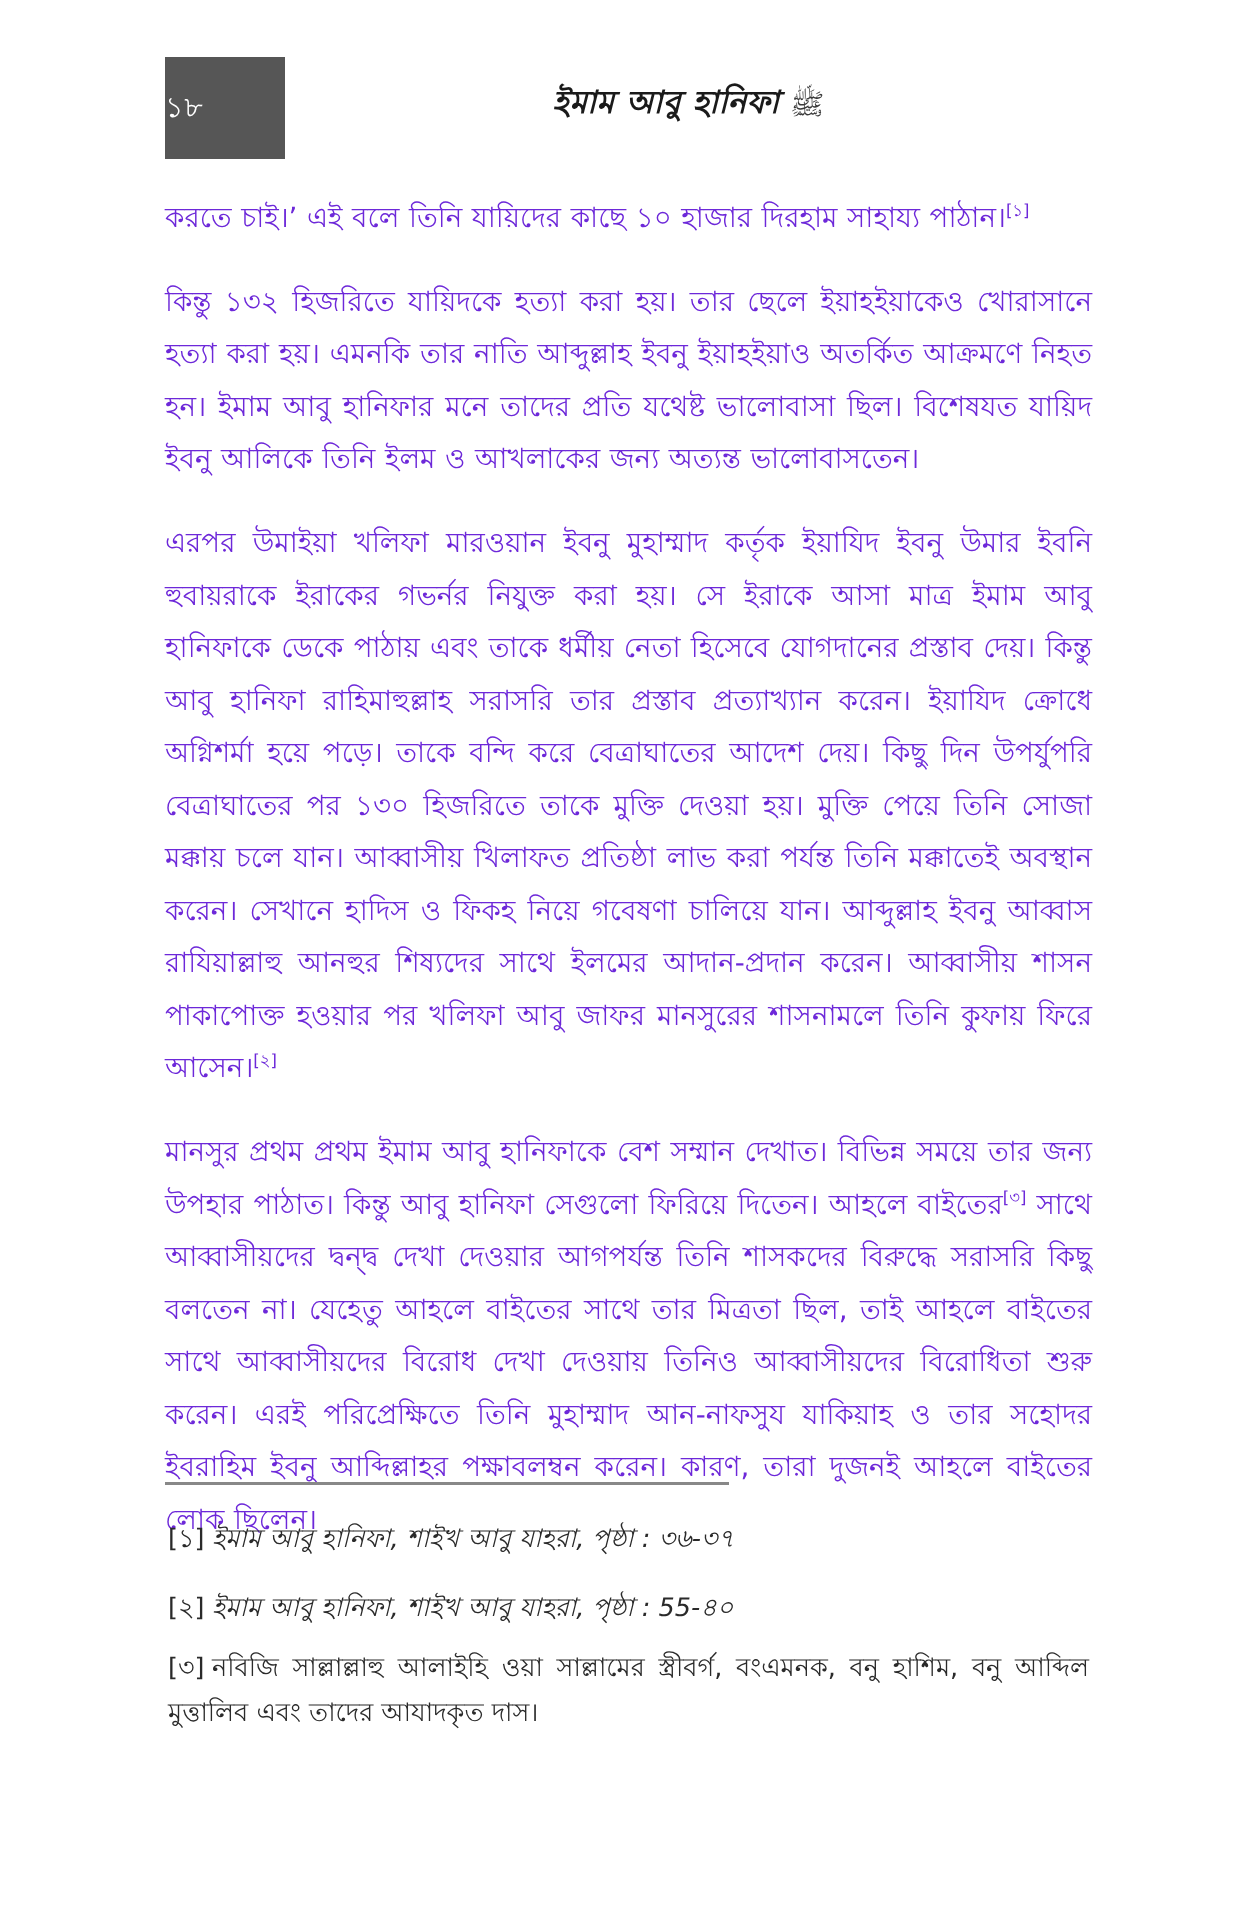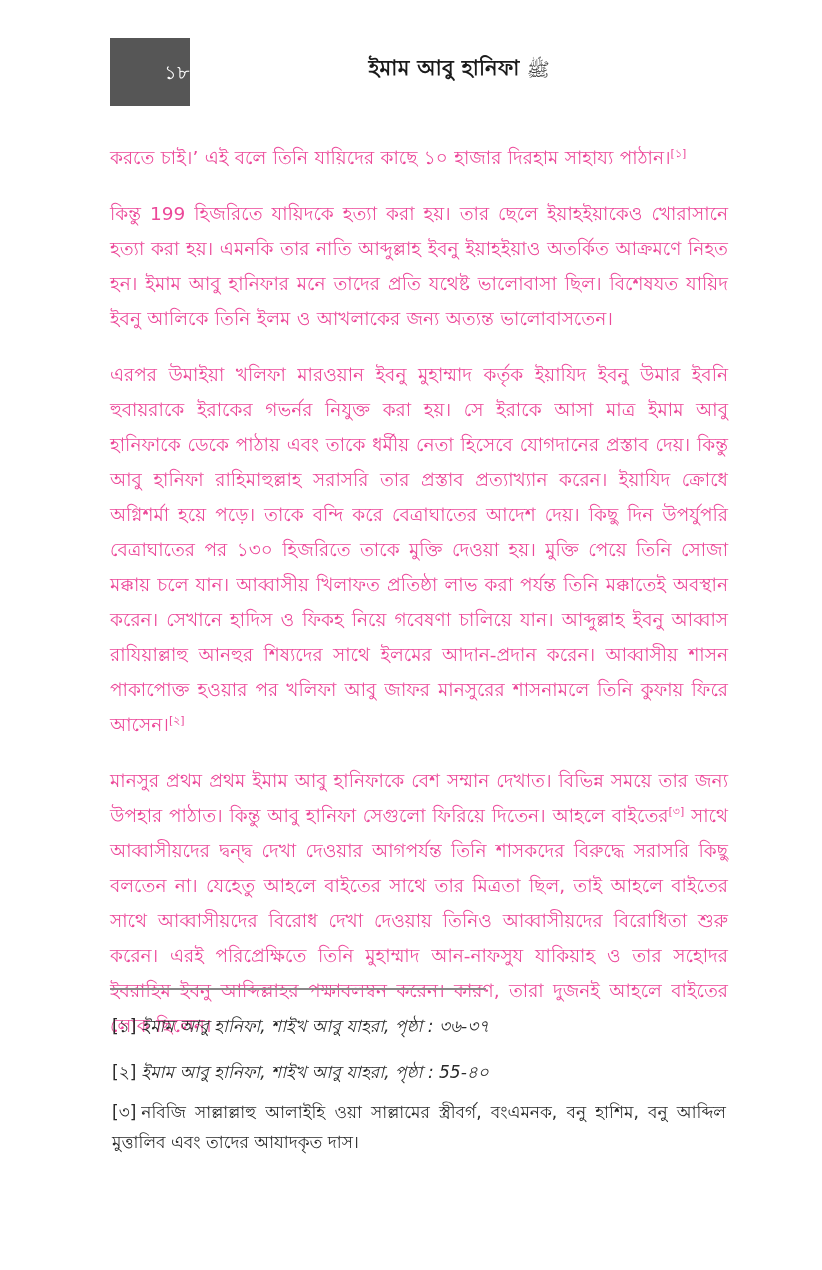--- a/index.html
+++ b/index.html
@@ -35,21 +35,21 @@
 
   .page-number-box {
     position: absolute;
     left: 110px;
     top: 38px;
     width: 80px;
     height: 68px;
     background: #565656;
     display: flex;
     align-items: center;
-    justify-content: flex-end;
+    justify-content: flex-start;
   }
 
   .page-number-box .page-number {
     color: #ffffff;
     font-size: 19px;
     line-height: 1;
     font-family: "DejaVu Sans", "Liberation Sans", sans-serif;
     letter-spacing: 0.5px;
   }
 
@@ -57,20 +57,21 @@
     position: absolute;
     left: 190px;
     top: 52px;
     width: 538px;
     text-align: center;
     white-space: nowrap;
   }
 
   .head-title {
     font-family: "DejaVu Sans", "Liberation Sans", sans-serif;
+    font-style: italic;
     font-weight: 700;
     font-size: 21px;
     color: #1a1a1a;
     letter-spacing: 0.3px;
   }
 
   .honorific-glyph {
     display: inline-block;
     font-family: "DejaVu Sans", "Liberation Sans", sans-serif;
     font-size: 19px;
@@ -86,24 +87,24 @@
     position: absolute;
     left: 110px;
     top: 128px;
     width: 618px;
   }
 
   .body-par {
     font-family: "DejaVu Sans", "Liberation Sans", sans-serif;
     font-size: 18.5px;
     line-height: 35px;
-    color: #ec4899;
+    color: #6d28d9;
     text-align: justify;
     text-justify: inter-word;
-    margin: 12px 0 21px 0;
+    margin: 0 0 21px 0;
     word-spacing: 0.5px;
   }
 
   .body-par:last-child {
     margin-bottom: 0;
   }
 
   .body-par .fn-ref {
     font-size: 11px;
     vertical-align: super;
@@ -163,21 +164,21 @@
     </div>
     <div class="head-title-wrap">
       <span class="head-title">ইমাম আবু হানিফা</span><span class="honorific-glyph">ﷺ</span>
     </div>
   </div>
 
   <div class="text-column">
 
     <p class="body-par"><span>করতে চাই।’ এই বলে তিনি যায়িদের কাছে ১০ হাজার দিরহাম সাহায্য পাঠান।</span><span class="fn-ref">[১]</span></p>
 
-    <p class="body-par"><span>কিন্তু 199 হিজরিতে যায়িদকে হত্যা করা হয়। তার ছেলে ইয়াহইয়াকেও খোরাসানে হত্যা করা হয়। এমনকি তার নাতি আব্দুল্লাহ ইবনু ইয়াহইয়াও অতর্কিত আক্রমণে নিহত হন। ইমাম আবু হানিফার মনে তাদের প্রতি যথেষ্ট ভালোবাসা ছিল। বিশেষযত যায়িদ ইবনু আলিকে তিনি ইলম ও আখলাকের জন্য অত্যন্ত ভালোবাসতেন।</span></p>
+    <p class="body-par"><span>কিন্তু ১৩২ হিজরিতে যায়িদকে হত্যা করা হয়। তার ছেলে ইয়াহইয়াকেও খোরাসানে হত্যা করা হয়। এমনকি তার নাতি আব্দুল্লাহ ইবনু ইয়াহইয়াও অতর্কিত আক্রমণে নিহত হন। ইমাম আবু হানিফার মনে তাদের প্রতি যথেষ্ট ভালোবাসা ছিল। বিশেষযত যায়িদ ইবনু আলিকে তিনি ইলম ও আখলাকের জন্য অত্যন্ত ভালোবাসতেন।</span></p>
 
     <p class="body-par"><span>এরপর উমাইয়া খলিফা মারওয়ান ইবনু মুহাম্মাদ কর্তৃক ইয়াযিদ ইবনু উমার ইবনি হুবায়রাকে ইরাকের গভর্নর নিযুক্ত করা হয়। সে ইরাকে আসা মাত্র ইমাম আবু হানিফাকে ডেকে পাঠায় এবং তাকে ধর্মীয় নেতা হিসেবে যোগদানের প্রস্তাব দেয়। কিন্তু আবু হানিফা রাহিমাহুল্লাহ সরাসরি তার প্রস্তাব প্রত্যাখ্যান করেন। ইয়াযিদ ক্রোধে অগ্নিশর্মা হয়ে পড়ে। তাকে বন্দি করে বেত্রাঘাতের আদেশ দেয়। কিছু দিন উপর্যুপরি বেত্রাঘাতের পর ১৩০ হিজরিতে তাকে মুক্তি দেওয়া হয়। মুক্তি পেয়ে তিনি সোজা মক্কায় চলে যান। আব্বাসীয় খিলাফত প্রতিষ্ঠা লাভ করা পর্যন্ত তিনি মক্কাতেই অবস্থান করেন। সেখানে হাদিস ও ফিকহ নিয়ে গবেষণা চালিয়ে যান। আব্দুল্লাহ ইবনু আব্বাস রাযিয়াল্লাহু আনহুর শিষ্যদের সাথে ইলমের আদান-প্রদান করেন। আব্বাসীয় শাসন পাকাপোক্ত হওয়ার পর খলিফা আবু জাফর মানসুরের শাসনামলে তিনি কুফায় ফিরে আসেন।</span><span class="fn-ref">[২]</span></p>
 
     <p class="body-par"><span>মানসুর প্রথম প্রথম ইমাম আবু হানিফাকে বেশ সম্মান দেখাত। বিভিন্ন সময়ে তার জন্য উপহার পাঠাত। কিন্তু আবু হানিফা সেগুলো ফিরিয়ে দিতেন। আহলে বাইতের</span><span class="fn-ref">[৩]</span><span> সাথে আব্বাসীয়দের দ্বন্দ্ব দেখা দেওয়ার আগপর্যন্ত তিনি শাসকদের বিরুদ্ধে সরাসরি কিছু বলতেন না। যেহেতু আহলে বাইতের সাথে তার মিত্রতা ছিল, তাই আহলে বাইতের সাথে আব্বাসীয়দের বিরোধ দেখা দেওয়ায় তিনিও আব্বাসীয়দের বিরোধিতা শুরু করেন। এরই পরিপ্রেক্ষিতে তিনি মুহাম্মাদ আন-নাফসুয যাকিয়াহ ও তার সহোদর ইবরাহিম ইবনু আব্দিল্লাহর পক্ষাবলম্বন করেন। কারণ, তারা দুজনই আহলে বাইতের লোক ছিলেন।</span></p>
 
   </div>
 
   <div class="footnote-area">
     <div class="footnote-rule"></div>
 

